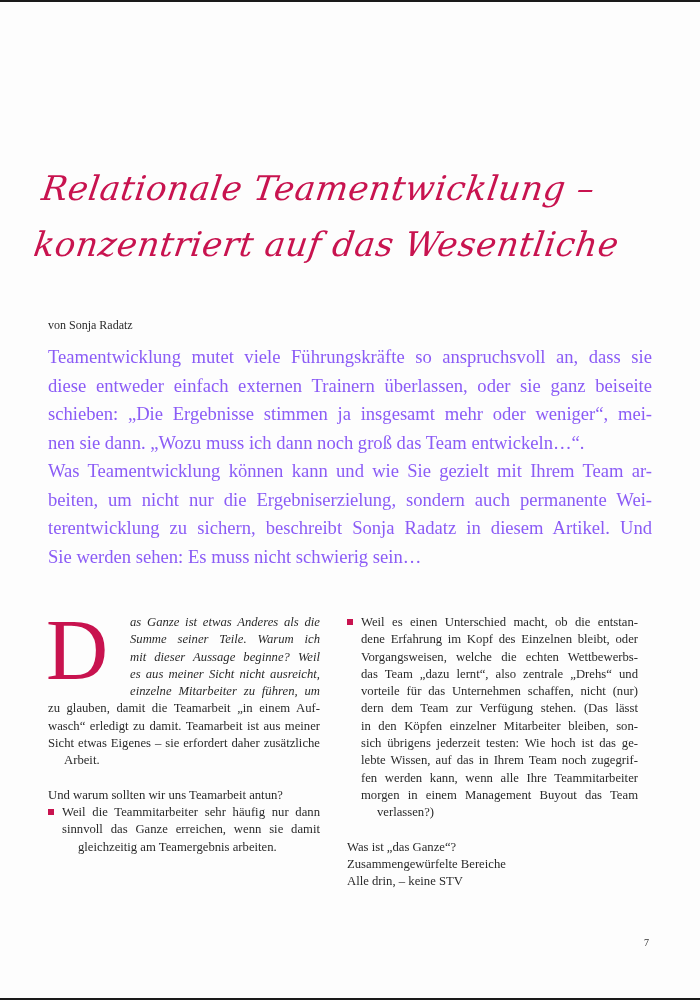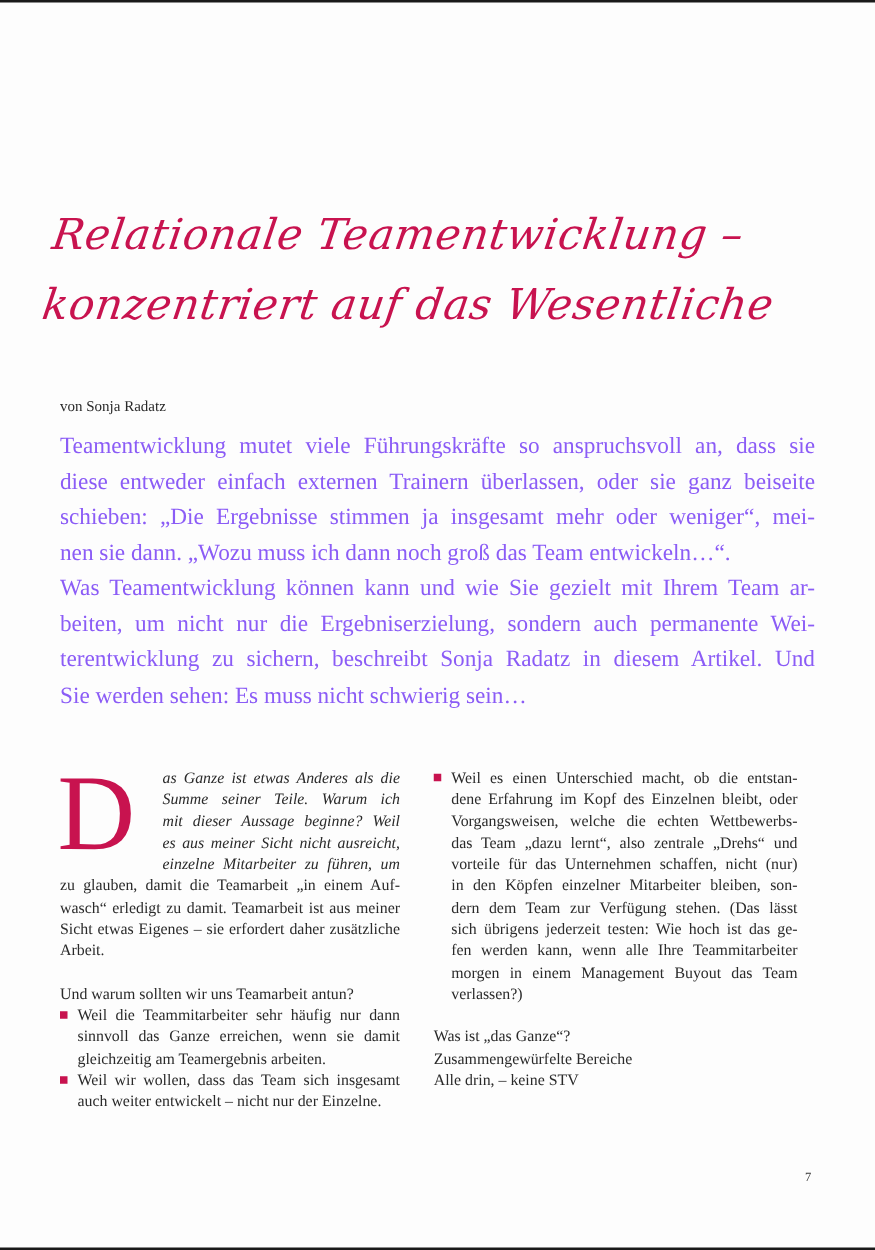--- a/index.html
+++ b/index.html
@@ -94,20 +94,21 @@
       font-family: "Liberation Serif", serif;
     }
     .jline {
       display: block;
       white-space: nowrap;
       text-align: justify;
       text-align-last: justify;
     }
     .jline.last {
       text-align-last: left;
+      margin-left: 16px;
     }
     .jline.indent {
       padding-left: 82px;
       font-style: italic;
     }
     .spacer {
       height: 17px;
     }
     .bullet {
       position: relative;
@@ -170,38 +171,34 @@
     <span class="jline last">Arbeit.</span>
   </div>
   <div class="spacer"></div>
   <span class="plain-line">Und warum sollten wir uns Teamarbeit antun?</span>
   <div class="bullet">
     <span class="bullet-mark"></span>
     <span class="jline">Weil die Teammitarbeiter sehr häufig nur dann</span>
     <span class="jline">sinnvoll das Ganze erreichen, wenn sie damit</span>
     <span class="jline last">gleichzeitig am Teamergebnis arbeiten.</span>
   </div>
-  <div class="bullet">
-    <span class="bullet-mark"></span>
-    <span class="jline">Weil wir wollen, dass das Team sich insgesamt</span>
-    <span class="jline last">auch weiter entwickelt – nicht nur der Einzelne.</span>
-  </div>
 </div>
 
 <div class="col col-right">
   <div class="bullet">
     <span class="bullet-mark"></span>
     <span class="jline">Weil es einen Unterschied macht, ob die entstan-</span>
     <span class="jline">dene Erfahrung im Kopf des Einzelnen bleibt, oder</span>
     <span class="jline">Vorgangsweisen, welche die echten Wettbewerbs-</span>
     <span class="jline">das Team „dazu lernt“, also zentrale „Drehs“ und</span>
     <span class="jline">vorteile für das Unternehmen schaffen, nicht (nur)</span>
+    <span class="jline">dern dem Team zur Verfügung stehen. (Das lässt</span>
     <span class="jline">in den Köpfen einzelner Mitarbeiter bleiben, son-</span>
-    <span class="jline">dern dem Team zur Verfügung stehen. (Das lässt</span>
     <span class="jline">sich übrigens jederzeit testen: Wie hoch ist das ge-</span>
+    <span class="jline">lebte Wissen, auf das in Ihrem Team noch zugegrif-</span>
     <span class="jline">fen werden kann, wenn alle Ihre Teammitarbeiter</span>
     <span class="jline">morgen in einem Management Buyout das Team</span>
     <span class="jline last">verlassen?)</span>
   </div>
   <div class="spacer"></div>
   <span class="plain-line">Was ist „das Ganze“?</span>
   <span class="plain-line">Zusammengewürfelte Bereiche</span>
   <span class="plain-line">Alle drin, – keine STV</span>
 </div>
 

